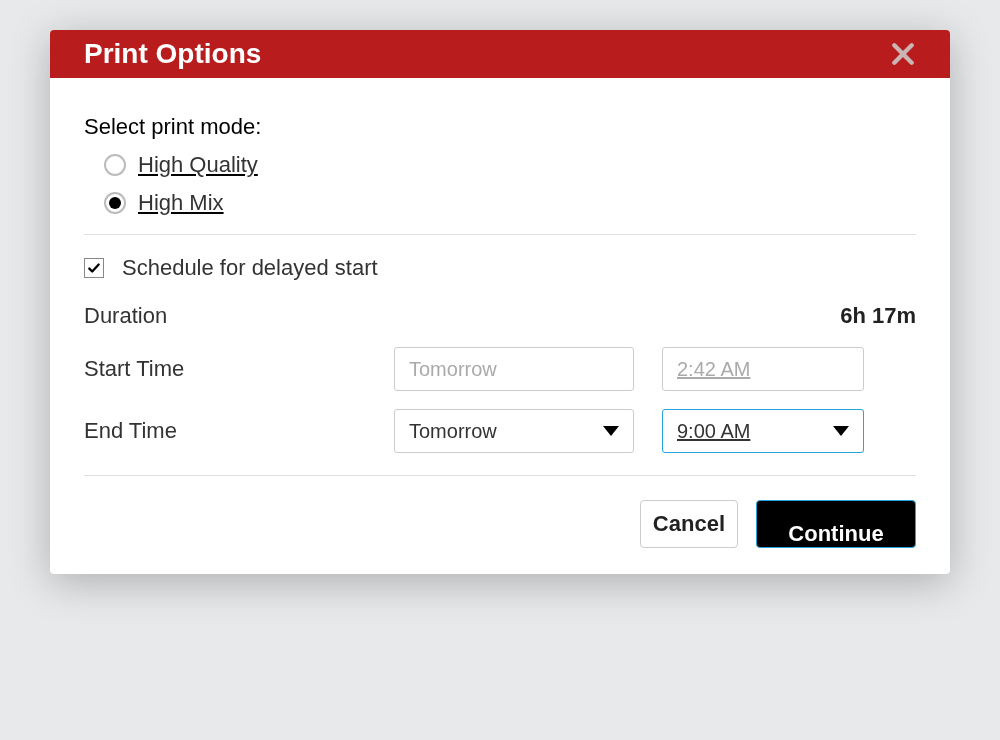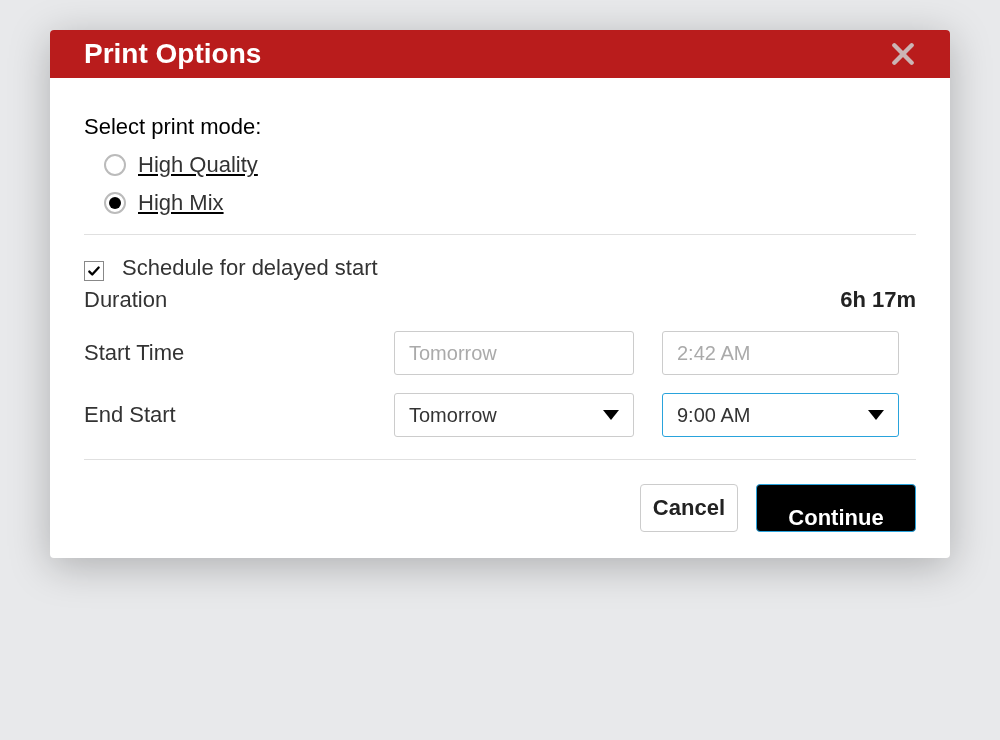--- a/index.html
+++ b/index.html
@@ -83,22 +83,22 @@
       font-size: 22px;
       color: #333;
     }
     .hr {
       height: 1px;
       background: #e0e0e0;
       margin: 18px 0 20px 0;
     }
     .checkbox-row {
       display: flex;
-      align-items: flex-end;
-      margin-bottom: 6px;
+      align-items: center;
+      margin-bottom: 22px;
     }
     .checkbox {
       width: 20px;
       height: 20px;
       border: 1.5px solid #888;
       margin-right: 18px;
       display: flex;
       align-items: center;
       justify-content: center;
       flex-shrink: 0;
@@ -143,21 +143,22 @@
     }
     .field.readonly {
       color: #aaa;
       background: #fff;
     }
     .field.date {
       width: 240px;
       margin-right: 28px;
     }
     .field.time {
-      width: 237px;
+      width: 202px;
+      text-decoration: underline;
     }
     .field.focused {
       border-color: #29a3dc;
     }
     .caret {
       width: 0;
       height: 0;
       border-left: 8px solid transparent;
       border-right: 8px solid transparent;
       border-top: 10px solid #000;
@@ -244,21 +245,21 @@
       <div class="row-label">Start Time</div>
       <div class="field date readonly">
         <span>Tomorrow</span>
       </div>
       <div class="field time readonly">
         <span>2:42 AM</span>
       </div>
     </div>
 
     <div class="row" style="margin-bottom:4px;">
-      <div class="row-label">End Start</div>
+      <div class="row-label">End Time</div>
       <div class="field date">
         <span>Tomorrow</span>
         <span class="caret"></span>
       </div>
       <div class="field time focused">
         <span>9:00 AM</span>
         <span class="caret"></span>
       </div>
     </div>
 

